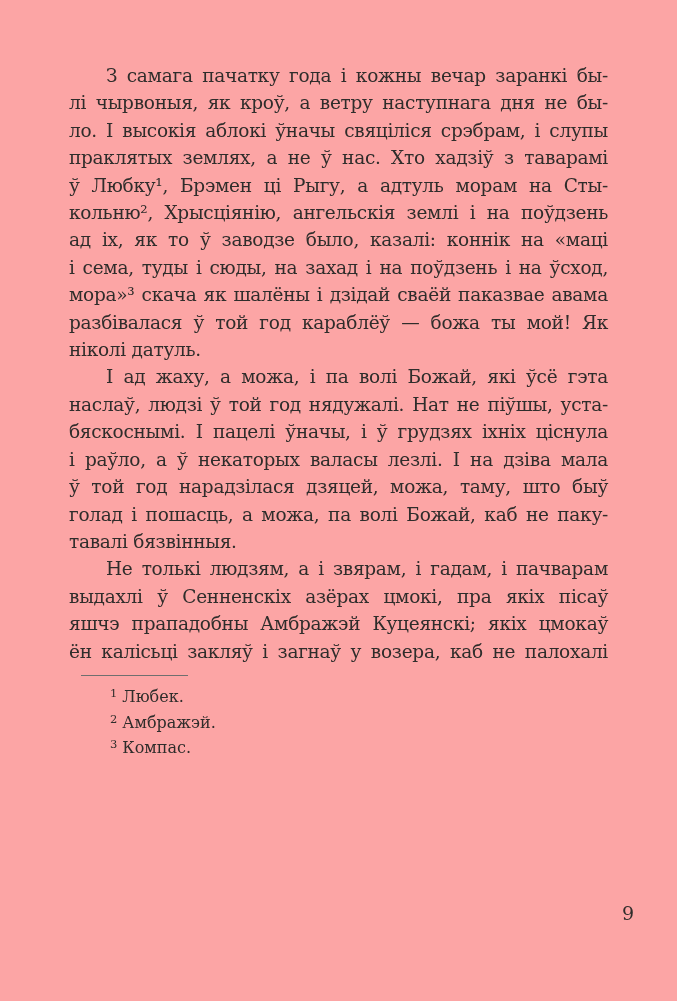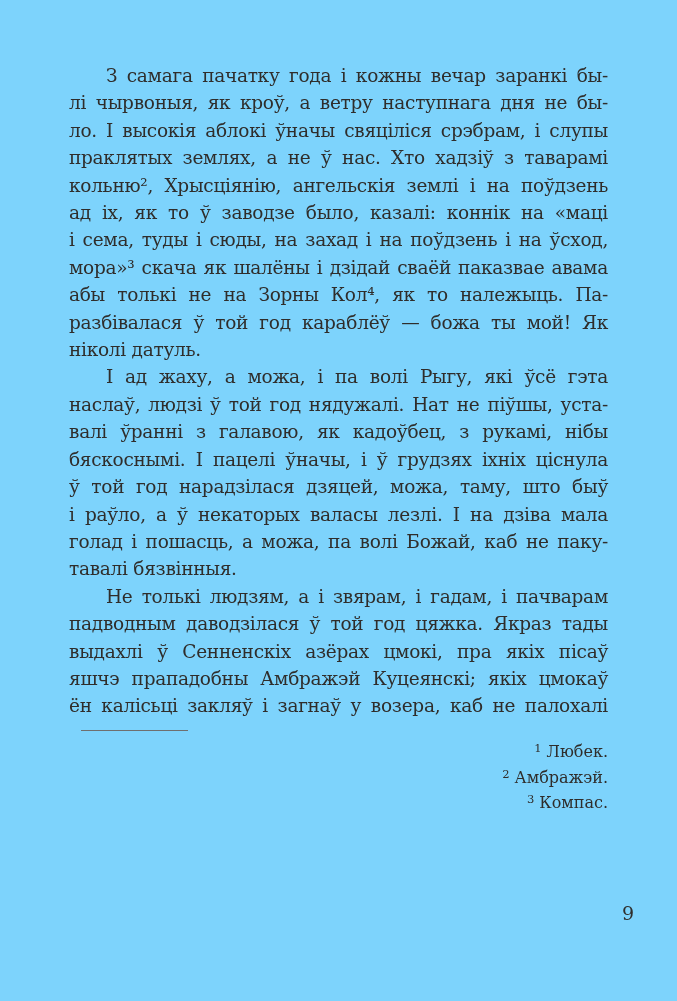--- a/index.html
+++ b/index.html
@@ -6,21 +6,21 @@
   html, body {
     margin: 0;
     padding: 0;
     background: #e9e9e9;
   }
   .page {
     position: relative;
     width: 677px;
     height: 1001px;
     margin: 0 auto;
-    background: #7dd3fc;
+    background: #fca5a5;
     color: #2f2d2b;
     font-family: "DejaVu Serif", "Liberation Serif", serif;
     overflow: hidden;
   }
   .text-block {
     position: absolute;
     left: 69px;
     top: 62px;
     width: 539px;
   }
@@ -39,21 +39,20 @@
     white-space: normal;
   }
   .line.first {
     text-indent: 37px;
   }
   .line.para-end {
     text-align-last: left;
   }
   .footnotes {
     margin-top: 10px;
-    text-align: right;
   }
   .footnote-rule {
     width: 107px;
     height: 1.5px;
     background: #6f6f6f;
     margin-left: 12px;
     margin-bottom: 9px;
   }
   .footnote {
     font-size: 16px;
@@ -80,43 +79,41 @@
 <body>
 
 <div class="page">
   <main class="text-block">
 
     <div class="paragraph">
       <span class="line first">З самага пачатку года і кожны вечар заранкі бы-</span>
       <span class="line">лі чырвоныя, як кроў, а ветру наступнага дня не бы-</span>
       <span class="line">ло. І высокія аблокі ўначы свяціліся срэбрам, і слупы</span>
       <span class="line">праклятых землях, а не ў нас. Хто хадзіў з таварамі</span>
+      <span class="line">ў Любку¹, Брэмен ці Рыгу, а адтуль морам на Сты-</span>
       <span class="line">кольню², Хрысціянію, ангельскія землі і на поўдзень</span>
       <span class="line">ад іх, як то ў заводзе было, казалі: коннік на «маці</span>
       <span class="line">і сема, туды і сюды, на захад і на поўдзень і на ўсход,</span>
       <span class="line">мора»³ скача як шалёны і дзідай сваёй паказвае авама</span>
-      <span class="line">абы толькі не на Зорны Кол⁴, як то належыць. Па-</span>
       <span class="line">разбівалася ў той год караблёў — божа ты мой! Як</span>
       <span class="line para-end">ніколі датуль.</span>
     </div>
 
     <div class="paragraph">
-      <span class="line first">І ад жаху, а можа, і па волі Рыгу, які ўсё гэта</span>
+      <span class="line first">І ад жаху, а можа, і па волі Божай, які ўсё гэта</span>
       <span class="line">наслаў, людзі ў той год нядужалі. Нат не піўшы, уста-</span>
-      <span class="line">валі ўранні з галавою, як кадоўбец, з рукамі, нібы</span>
       <span class="line">бяскоснымі. І пацелі ўначы, і ў грудзях іхніх ціснула</span>
+      <span class="line">і раўло, а ў некаторых валасы лезлі. І на дзіва мала</span>
       <span class="line">ў той год нарадзілася дзяцей, можа, таму, што быў</span>
-      <span class="line">і раўло, а ў некаторых валасы лезлі. І на дзіва мала</span>
       <span class="line">голад і пошасць, а можа, па волі Божай, каб не паку-</span>
       <span class="line para-end">тавалі бязвінныя.</span>
     </div>
 
     <div class="paragraph">
       <span class="line first">Не толькі людзям, а і звярам, і гадам, і пачварам</span>
-      <span class="line">падводным даводзілася ў той год цяжка. Якраз тады</span>
       <span class="line">выдахлі ў Сенненскіх азёрах цмокі, пра якіх пісаў</span>
       <span class="line">яшчэ прападобны Амбражэй Куцеянскі; якіх цмокаў</span>
       <span class="line">ён калісьці закляў і загнаў у возера, каб не палохалі</span>
     </div>
 
     <div class="footnotes">
       <div class="footnote-rule"></div>
       <div class="footnote">
         <span class="fn-marker">1</span><span class="fn-text">Любек.</span>
       </div>

